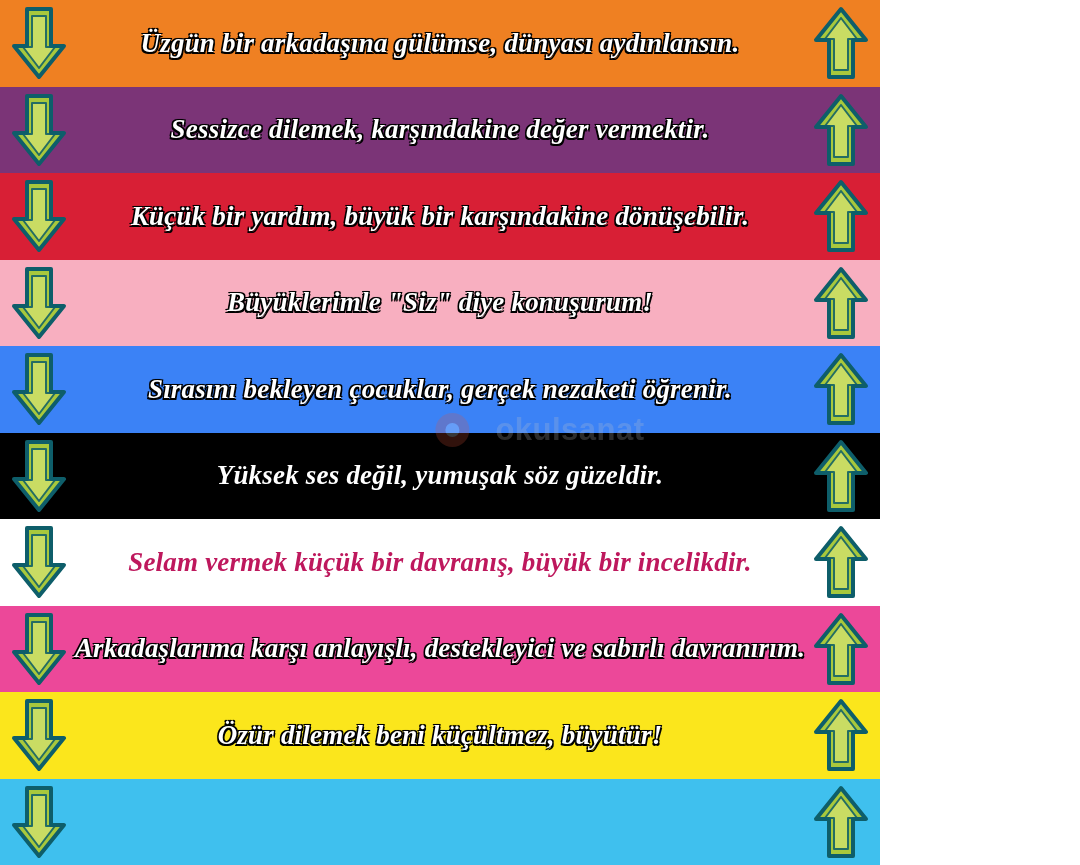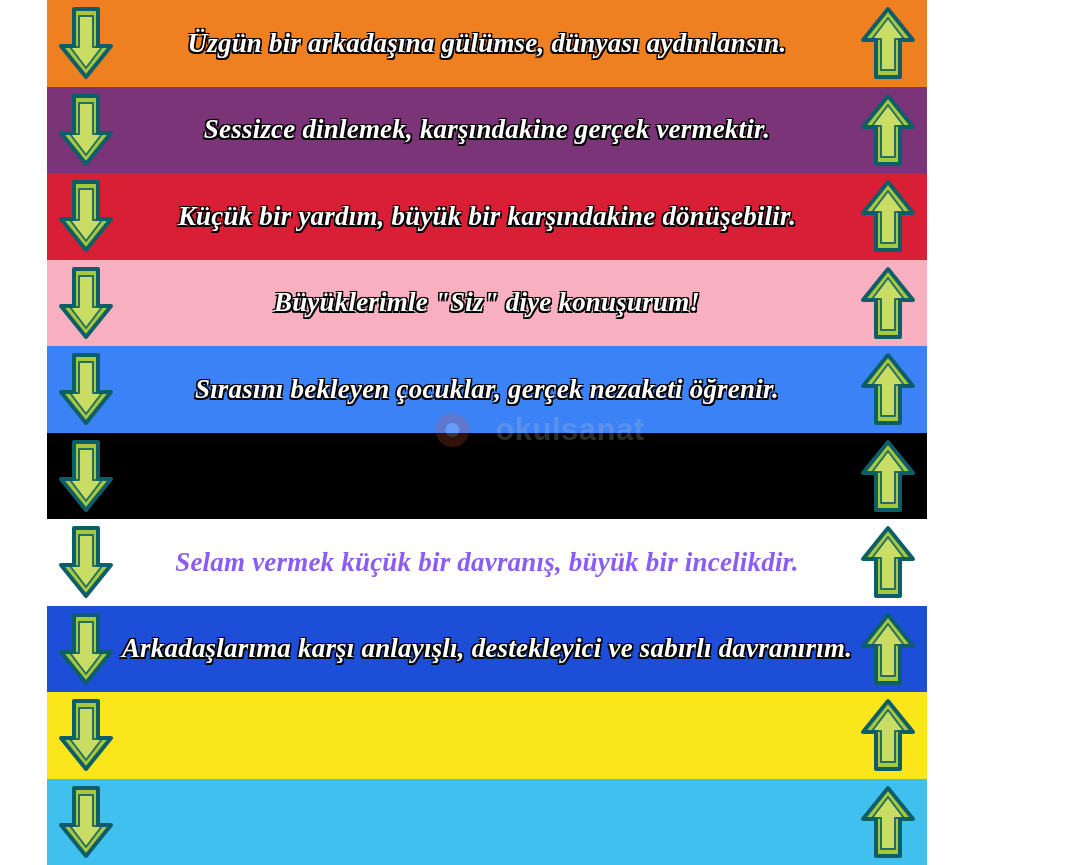--- a/index.html
+++ b/index.html
@@ -13,21 +13,20 @@
     font-family: "Liberation Serif", serif;
     overflow: hidden;
     position: relative;
   }
   #board {
     width: 880px;
     height: 865px;
     display: flex;
     flex-direction: column;
     position: relative;
-    margin-left: 47px;
   }
   .strip {
     flex: 1 1 0;
     position: relative;
     display: flex;
     align-items: center;
     justify-content: center;
     overflow: hidden;
   }
   .strip-text {
@@ -43,21 +42,21 @@
     z-index: 3;
   }
   .txt-light {
     color: #ffffff;
     text-shadow:
       -1.5px -1.5px 0 #000, 1.5px -1.5px 0 #000,
       -1.5px 1.5px 0 #000, 1.5px 1.5px 0 #000,
       0 0 2px #000;
   }
   .txt-dark {
-    color: #8b5cf6;
+    color: #be185d;
     text-shadow:
       -1px -1px 0 #ffffff, 1px -1px 0 #ffffff,
       -1px 1px 0 #ffffff, 1px 1px 0 #ffffff;
   }
   .arrow {
     position: absolute;
     top: 50%;
     transform: translateY(-50%);
     width: 58px;
     height: 74px;
@@ -123,21 +122,21 @@
         </svg>
       </div>
     </div>
     <div class="strip" style="background: rgb(123, 52, 119);">
       <div class="arrow left">
         <svg viewBox="0 0 58 74" xmlns="http://www.w3.org/2000/svg">
           <path d="M29,71 L54,40 L41,40 L41,3 L17,3 L17,40 L4,40 Z" fill="#a8c83c" stroke="#0e5e6a" stroke-width="4" stroke-linejoin="round"></path>
           <path d="M29,62 L45,41 L36,41 L36,10 L22,10 L22,41 L13,41 Z" fill="#cfe06a" stroke="#0e5e6a" stroke-width="2" stroke-linejoin="round" opacity="0.85"></path>
         </svg>
       </div>
-      <div class="strip-text txt-light">Sessizce dinlemek, karşındakine gerçek vermektir.</div>
+      <div class="strip-text txt-light">Sessizce dilemek, karşındakine değer vermektir.</div>
       <div class="arrow right">
         <svg viewBox="0 0 58 74" xmlns="http://www.w3.org/2000/svg">
           <path d="M29,3 L54,34 L41,34 L41,71 L17,71 L17,34 L4,34 Z" fill="#a8c83c" stroke="#0e5e6a" stroke-width="4" stroke-linejoin="round"></path>
           <path d="M29,12 L45,33 L36,33 L36,64 L22,64 L22,33 L13,33 Z" fill="#cfe06a" stroke="#0e5e6a" stroke-width="2" stroke-linejoin="round" opacity="0.85"></path>
         </svg>
       </div>
     </div>
     <div class="strip" style="background: rgb(216, 31, 53);">
       <div class="arrow left">
         <svg viewBox="0 0 58 74" xmlns="http://www.w3.org/2000/svg">
@@ -183,20 +182,21 @@
         </svg>
       </div>
     </div>
     <div class="strip" style="background: rgb(0, 0, 0);">
       <div class="arrow left">
         <svg viewBox="0 0 58 74" xmlns="http://www.w3.org/2000/svg">
           <path d="M29,71 L54,40 L41,40 L41,3 L17,3 L17,40 L4,40 Z" fill="#a8c83c" stroke="#0e5e6a" stroke-width="4" stroke-linejoin="round"></path>
           <path d="M29,62 L45,41 L36,41 L36,10 L22,10 L22,41 L13,41 Z" fill="#cfe06a" stroke="#0e5e6a" stroke-width="2" stroke-linejoin="round" opacity="0.85"></path>
         </svg>
       </div>
+      <div class="strip-text txt-light">Yüksek ses değil, yumuşak söz güzeldir.</div>
       <div class="arrow right">
         <svg viewBox="0 0 58 74" xmlns="http://www.w3.org/2000/svg">
           <path d="M29,3 L54,34 L41,34 L41,71 L17,71 L17,34 L4,34 Z" fill="#a8c83c" stroke="#0e5e6a" stroke-width="4" stroke-linejoin="round"></path>
           <path d="M29,12 L45,33 L36,33 L36,64 L22,64 L22,33 L13,33 Z" fill="#cfe06a" stroke="#0e5e6a" stroke-width="2" stroke-linejoin="round" opacity="0.85"></path>
         </svg>
       </div>
     </div>
     <div class="strip" style="background: rgb(255, 255, 255);">
       <div class="arrow left">
         <svg viewBox="0 0 58 74" xmlns="http://www.w3.org/2000/svg">
@@ -205,21 +205,21 @@
         </svg>
       </div>
       <div class="strip-text txt-dark">Selam vermek küçük bir davranış, büyük bir incelikdir.</div>
       <div class="arrow right">
         <svg viewBox="0 0 58 74" xmlns="http://www.w3.org/2000/svg">
           <path d="M29,3 L54,34 L41,34 L41,71 L17,71 L17,34 L4,34 Z" fill="#a8c83c" stroke="#0e5e6a" stroke-width="4" stroke-linejoin="round"></path>
           <path d="M29,12 L45,33 L36,33 L36,64 L22,64 L22,33 L13,33 Z" fill="#cfe06a" stroke="#0e5e6a" stroke-width="2" stroke-linejoin="round" opacity="0.85"></path>
         </svg>
       </div>
     </div>
-    <div class="strip" style="background: #1d4ed8;">
+    <div class="strip" style="background: #ec4899;">
       <div class="arrow left">
         <svg viewBox="0 0 58 74" xmlns="http://www.w3.org/2000/svg">
           <path d="M29,71 L54,40 L41,40 L41,3 L17,3 L17,40 L4,40 Z" fill="#a8c83c" stroke="#0e5e6a" stroke-width="4" stroke-linejoin="round"></path>
           <path d="M29,62 L45,41 L36,41 L36,10 L22,10 L22,41 L13,41 Z" fill="#cfe06a" stroke="#0e5e6a" stroke-width="2" stroke-linejoin="round" opacity="0.85"></path>
         </svg>
       </div>
       <div class="strip-text txt-light">Arkadaşlarıma karşı anlayışlı, destekleyici ve sabırlı davranırım.</div>
       <div class="arrow right">
         <svg viewBox="0 0 58 74" xmlns="http://www.w3.org/2000/svg">
           <path d="M29,3 L54,34 L41,34 L41,71 L17,71 L17,34 L4,34 Z" fill="#a8c83c" stroke="#0e5e6a" stroke-width="4" stroke-linejoin="round"></path>
@@ -227,20 +227,21 @@
         </svg>
       </div>
     </div>
     <div class="strip" style="background: rgb(251, 230, 28);">
       <div class="arrow left">
         <svg viewBox="0 0 58 74" xmlns="http://www.w3.org/2000/svg">
           <path d="M29,71 L54,40 L41,40 L41,3 L17,3 L17,40 L4,40 Z" fill="#a8c83c" stroke="#0e5e6a" stroke-width="4" stroke-linejoin="round"></path>
           <path d="M29,62 L45,41 L36,41 L36,10 L22,10 L22,41 L13,41 Z" fill="#cfe06a" stroke="#0e5e6a" stroke-width="2" stroke-linejoin="round" opacity="0.85"></path>
         </svg>
       </div>
+      <div class="strip-text txt-light">Özür dilemek beni küçültmez, büyütür!</div>
       <div class="arrow right">
         <svg viewBox="0 0 58 74" xmlns="http://www.w3.org/2000/svg">
           <path d="M29,3 L54,34 L41,34 L41,71 L17,71 L17,34 L4,34 Z" fill="#a8c83c" stroke="#0e5e6a" stroke-width="4" stroke-linejoin="round"></path>
           <path d="M29,12 L45,33 L36,33 L36,64 L22,64 L22,33 L13,33 Z" fill="#cfe06a" stroke="#0e5e6a" stroke-width="2" stroke-linejoin="round" opacity="0.85"></path>
         </svg>
       </div>
     </div>
     <div class="strip" style="background: rgb(63, 192, 238);">
       <div class="arrow left">
         <svg viewBox="0 0 58 74" xmlns="http://www.w3.org/2000/svg">

